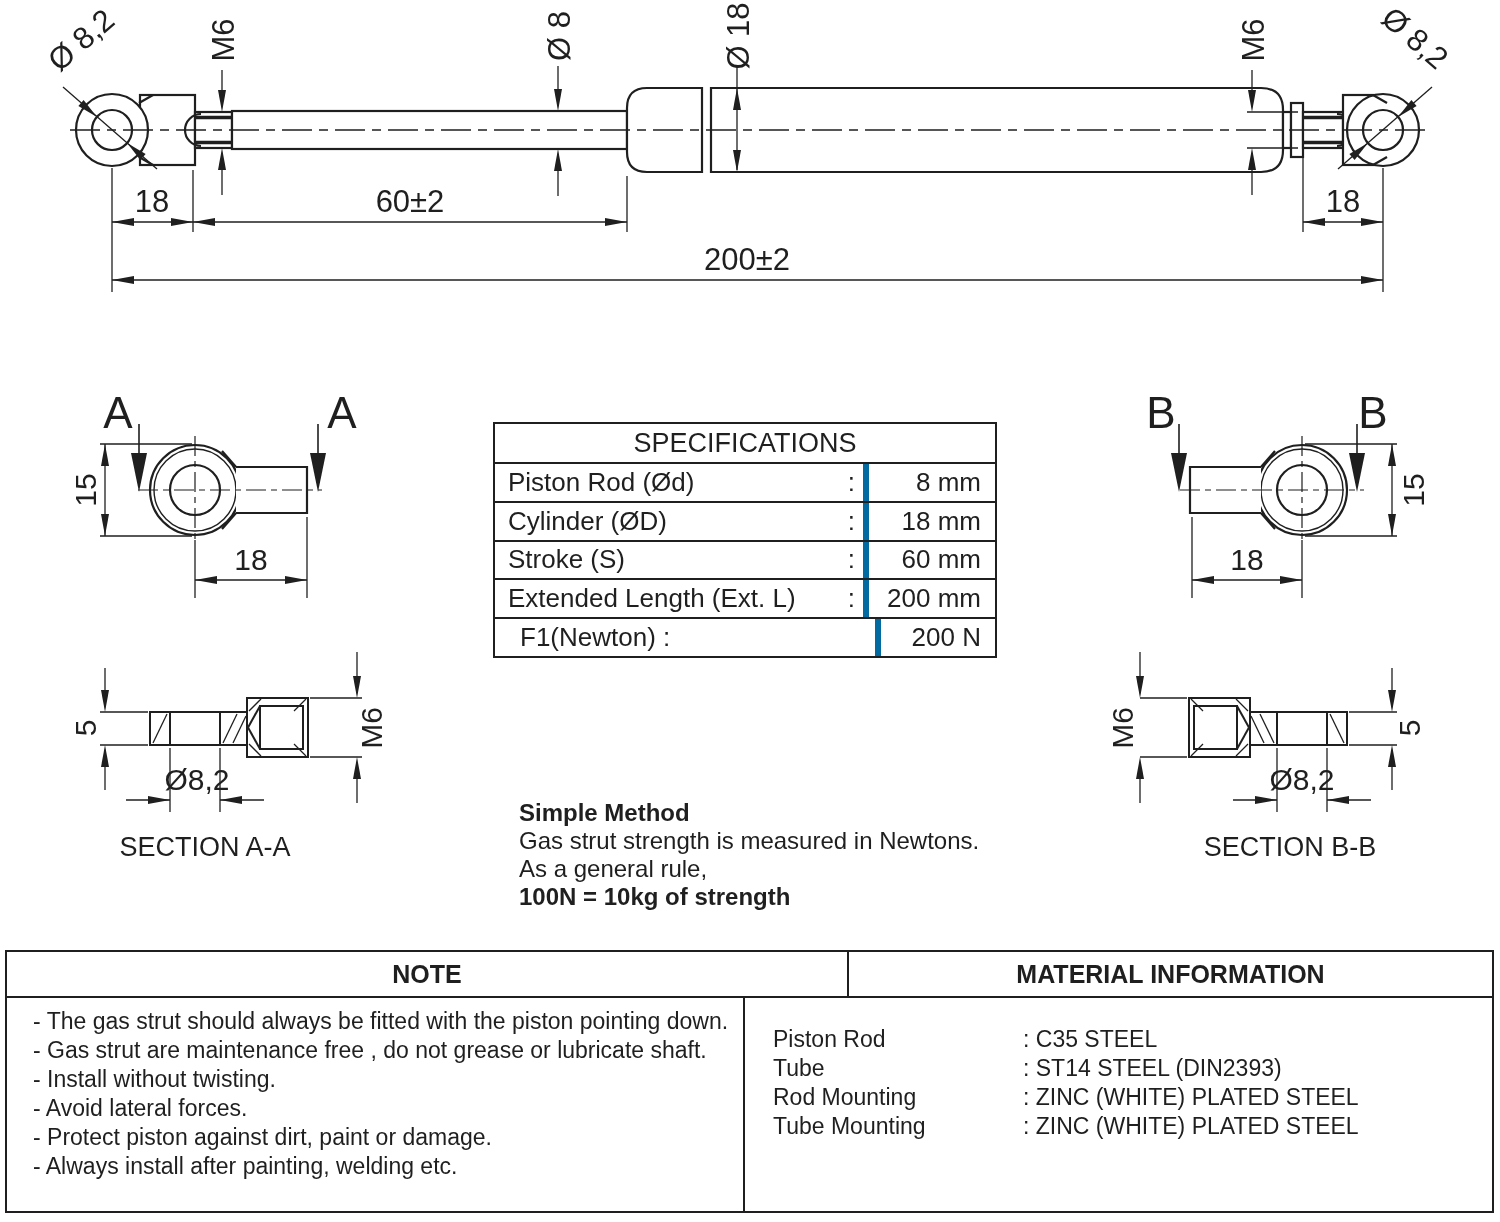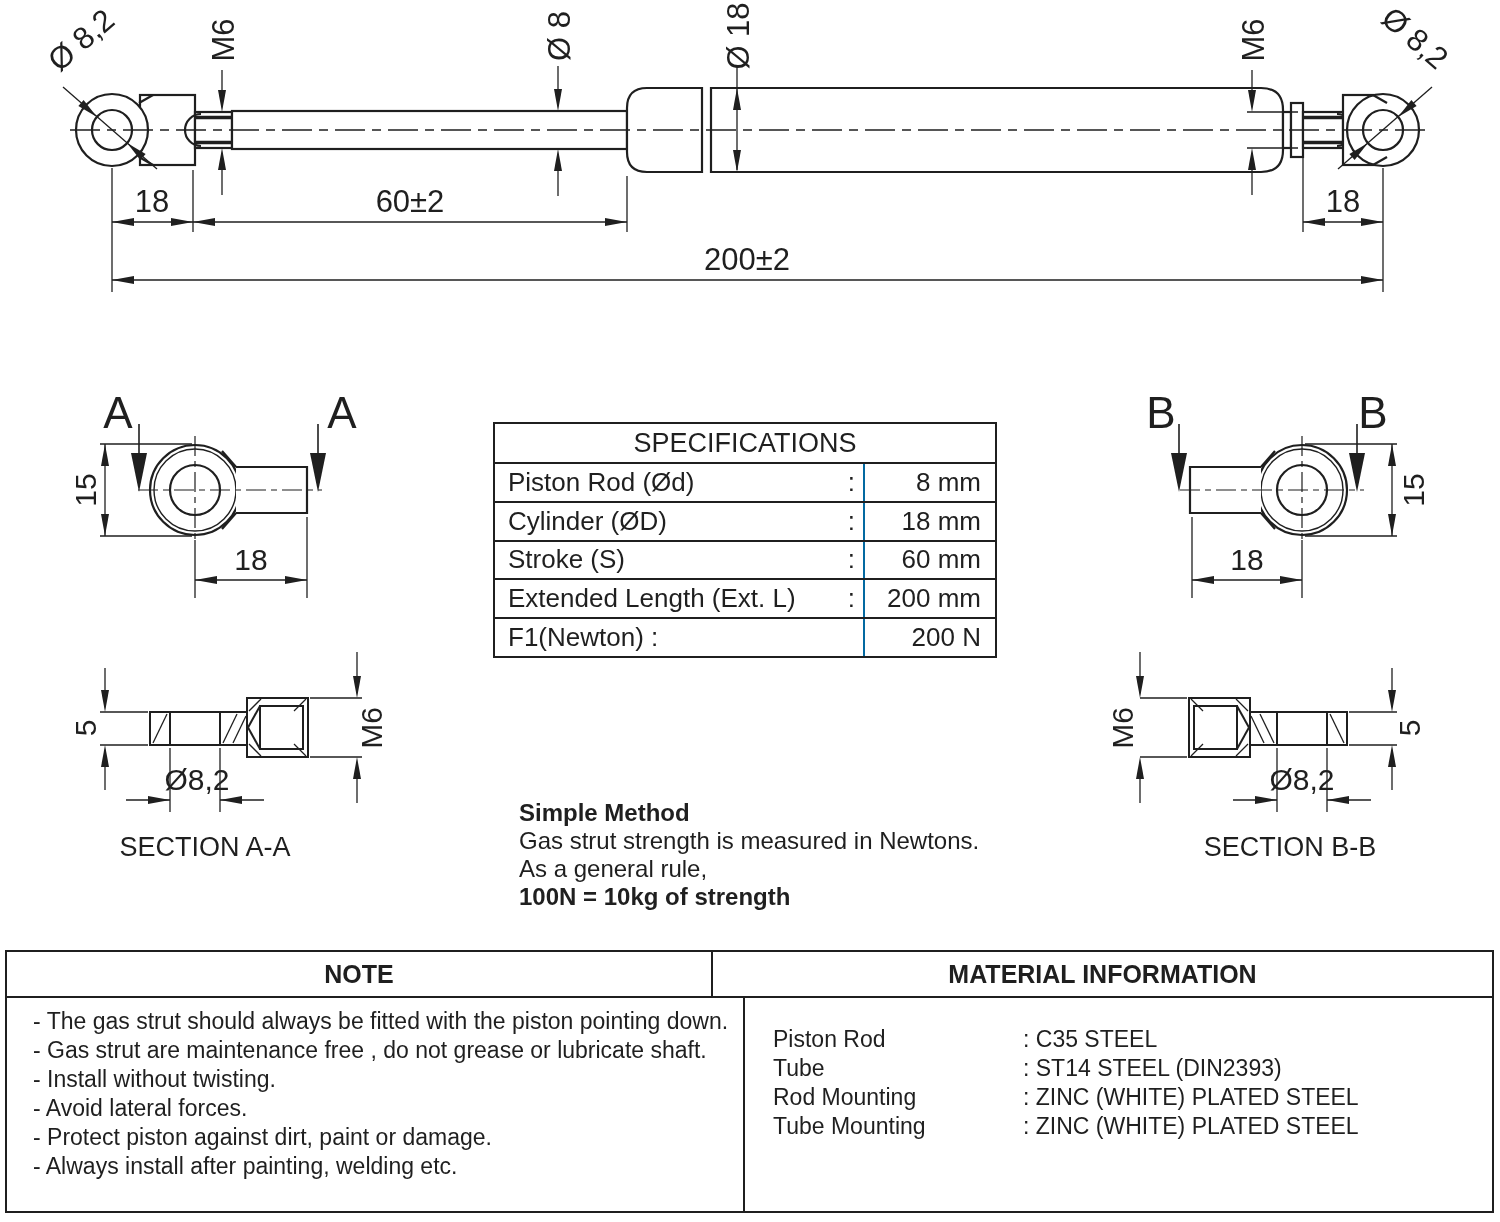--- a/index.html
+++ b/index.html
@@ -11,24 +11,24 @@
   .mid-txt{font-size:30px;}
   .cap-txt{font-size:27px;}
   .marker-txt{font-size:44px;}
 
   
   .spec-table{position:absolute;left:493px;top:422px;width:504px;height:236px;
               border:2px solid #1f1f1f;display:flex;flex-direction:column;box-sizing:border-box;}
   .spec-head{height:38px;border-bottom:2px solid #1f1f1f;display:flex;align-items:center;
              justify-content:center;font-size:27px;}
   .spec-row{flex:1;display:flex;border-bottom:2px solid #1f1f1f;font-size:26px;}
-  .spec-row:last-child{border-bottom:none;}
+  .spec-row:last-child{border-bottom:none;padding-left:12px;}
   .spec-label{width:368px;display:flex;align-items:center;padding:0 8px 0 13px;box-sizing:border-box;}
   .spec-sep{margin-left:auto;}
-  .spec-value{flex:1;border-left:2px solid #0369a1;display:flex;align-items:center;
+  .spec-value{flex:1;border-left:6px solid #0369a1;display:flex;align-items:center;
               justify-content:flex-end;padding-right:14px;}
 
   
   .simple{position:absolute;left:519px;top:799px;font-size:24px;line-height:28px;}
   .bold{font-weight:bold;}
 
   
   .bottom-table{position:absolute;left:5px;top:950px;width:1489px;height:263px;
                 border:2px solid #1f1f1f;box-sizing:border-box;display:flex;flex-direction:column;}
   .bt-head{height:44px;border-bottom:2px solid #1f1f1f;display:flex;flex:none;}
@@ -374,21 +374,21 @@
 
   <div class="simple">
     <div class="bold">Simple Method</div>
     <div>Gas strut strength is measured in Newtons.</div>
     <div>As a general rule,</div>
     <div class="bold">100N = 10kg of strength</div>
   </div>
 
   <div class="bottom-table">
     <div class="bt-head">
-      <div class="bt-head-cell" style="width:706px;border-right:2px solid #1f1f1f;">NOTE</div>
+      <div class="bt-head-cell" style="width:842px;border-right:2px solid #1f1f1f;">NOTE</div>
       <div class="bt-head-cell" style="flex:1;border-radius:6px;">MATERIAL INFORMATION</div>
     </div>
     <div class="bt-body">
       <div class="bt-left">
         <div class="note-item">- The gas strut should always be fitted with the piston pointing down.</div>
         <div class="note-item">- Gas strut are maintenance free , do not grease or lubricate shaft.</div>
         <div class="note-item">- Install without twisting.</div>
         <div class="note-item">- Avoid lateral forces.</div>
         <div class="note-item">- Protect piston against dirt, paint or damage.</div>
         <div class="note-item">- Always install after painting, welding etc.</div>

